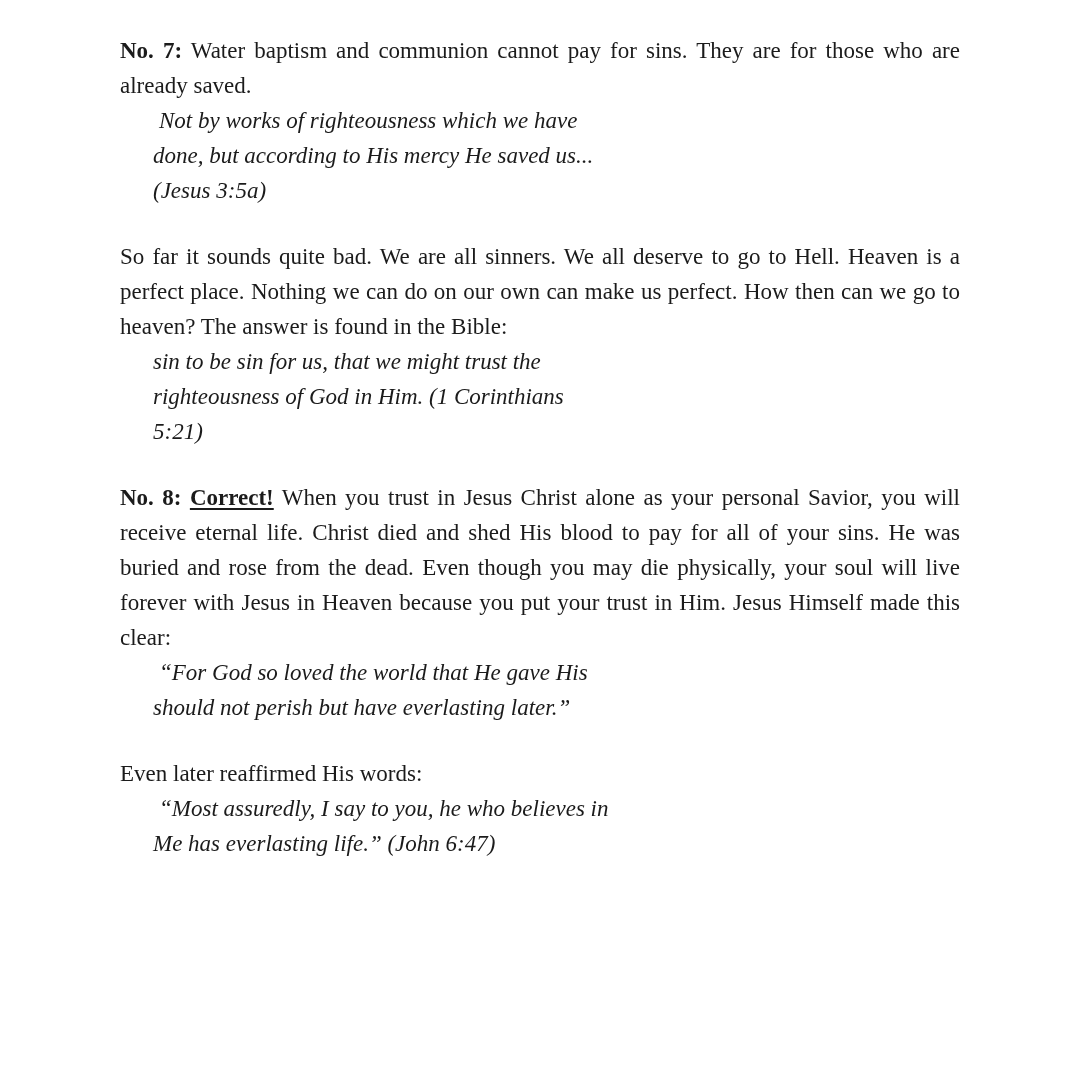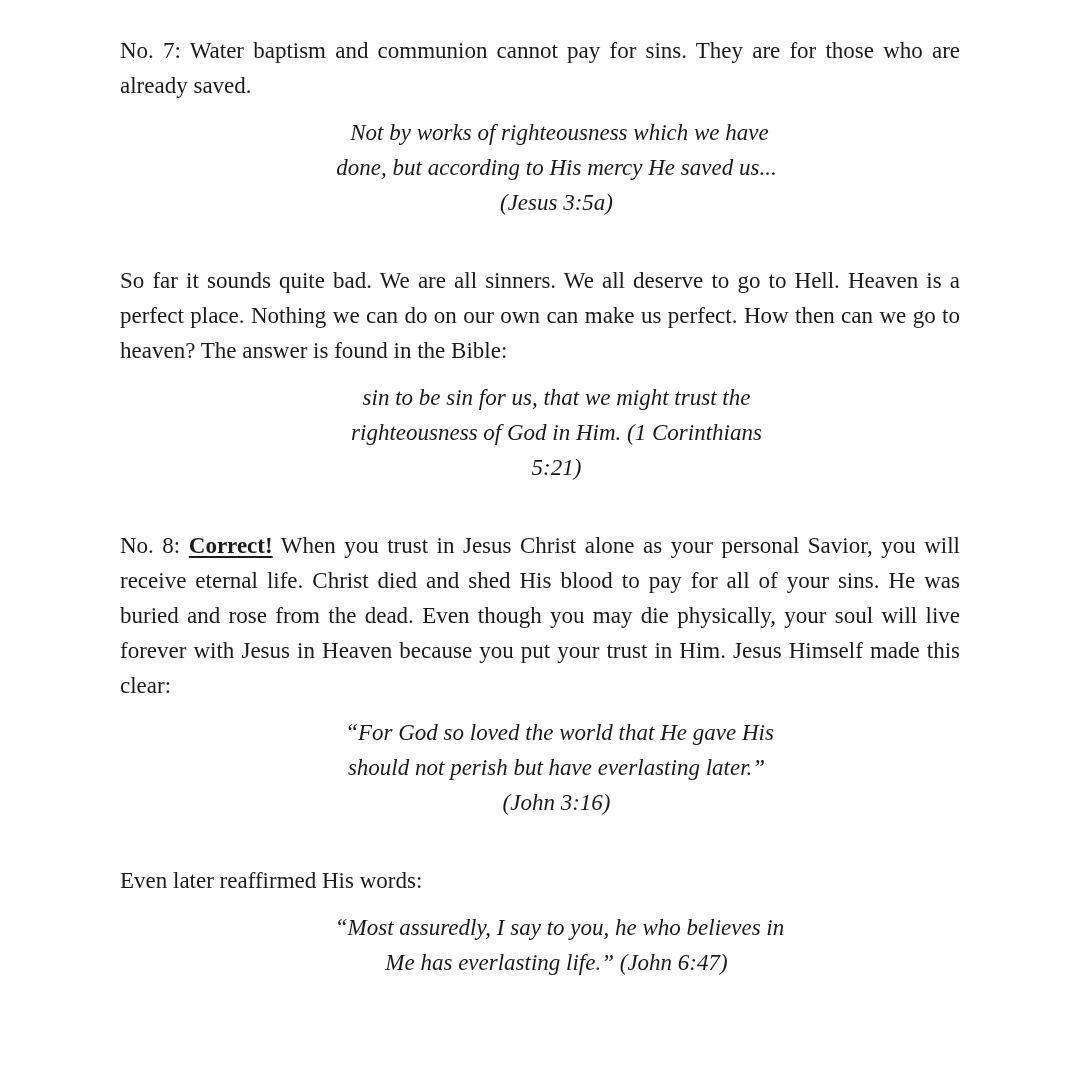--- a/index.html
+++ b/index.html
@@ -18,35 +18,34 @@
     color: #1b1b1b;
     overflow: hidden;
   }
   .para {
     margin: 0;
     font-size: 23px;
     line-height: 35px;
     text-align: justify;
   }
   .para .run-bold {
-    font-weight: normal;
+    font-weight: bold;
     margin-top: 19px;
   }
   .para .run-bold-underline {
     font-weight: bold;
     text-decoration: underline;
     text-underline-offset: 3px;
   }
   .quote {
-    margin: 12px;
+    margin: 0;
     padding-left: 33px;
     font-size: 23px;
     line-height: 35px;
     font-style: italic;
-    text-align: center;
   }
   .quote-line {
     white-space: nowrap;
   }
   .quote-line.first {
     text-indent: 6px;
   }
   .spacer {
     height: 31px;
   }
@@ -67,21 +66,20 @@
       <div class="quote">
         <div class="quote-line">sin to be sin for us, that we might trust the</div>
         <div class="quote-line">righteousness of God in Him. (1 Corinthians</div>
         <div class="quote-line">5:21)</div>
       </div>
       <div class="spacer"></div>
       <p class="para"><span class="run-bold">No. 8: </span><span class="run-bold-underline">Correct!</span><span class="run-normal"> When you trust in Jesus Christ alone as your personal Savior, you will receive eternal life. Christ died and shed His blood to pay for all of your sins. He was buried and rose from the dead. Even though you may die physically, your soul will live forever with Jesus in Heaven because you put your trust in Him. Jesus Himself made this clear:</span></p>
       <div class="quote">
         <div class="quote-line first">“For God so loved the world that He gave His</div>
         <div class="quote-line">should not perish but have everlasting later.”</div>
-        <div class="quote-line">(John 3:16)</div>
       </div>
       <div class="spacer"></div>
       <p class="para"><span class="run-normal">Even later reaffirmed His words:</span></p>
       <div class="quote">
         <div class="quote-line first">“Most assuredly, I say to you, he who believes in</div>
         <div class="quote-line">Me has everlasting life.” (John 6:47)</div>
       </div>
     </div>
 </div>
 

